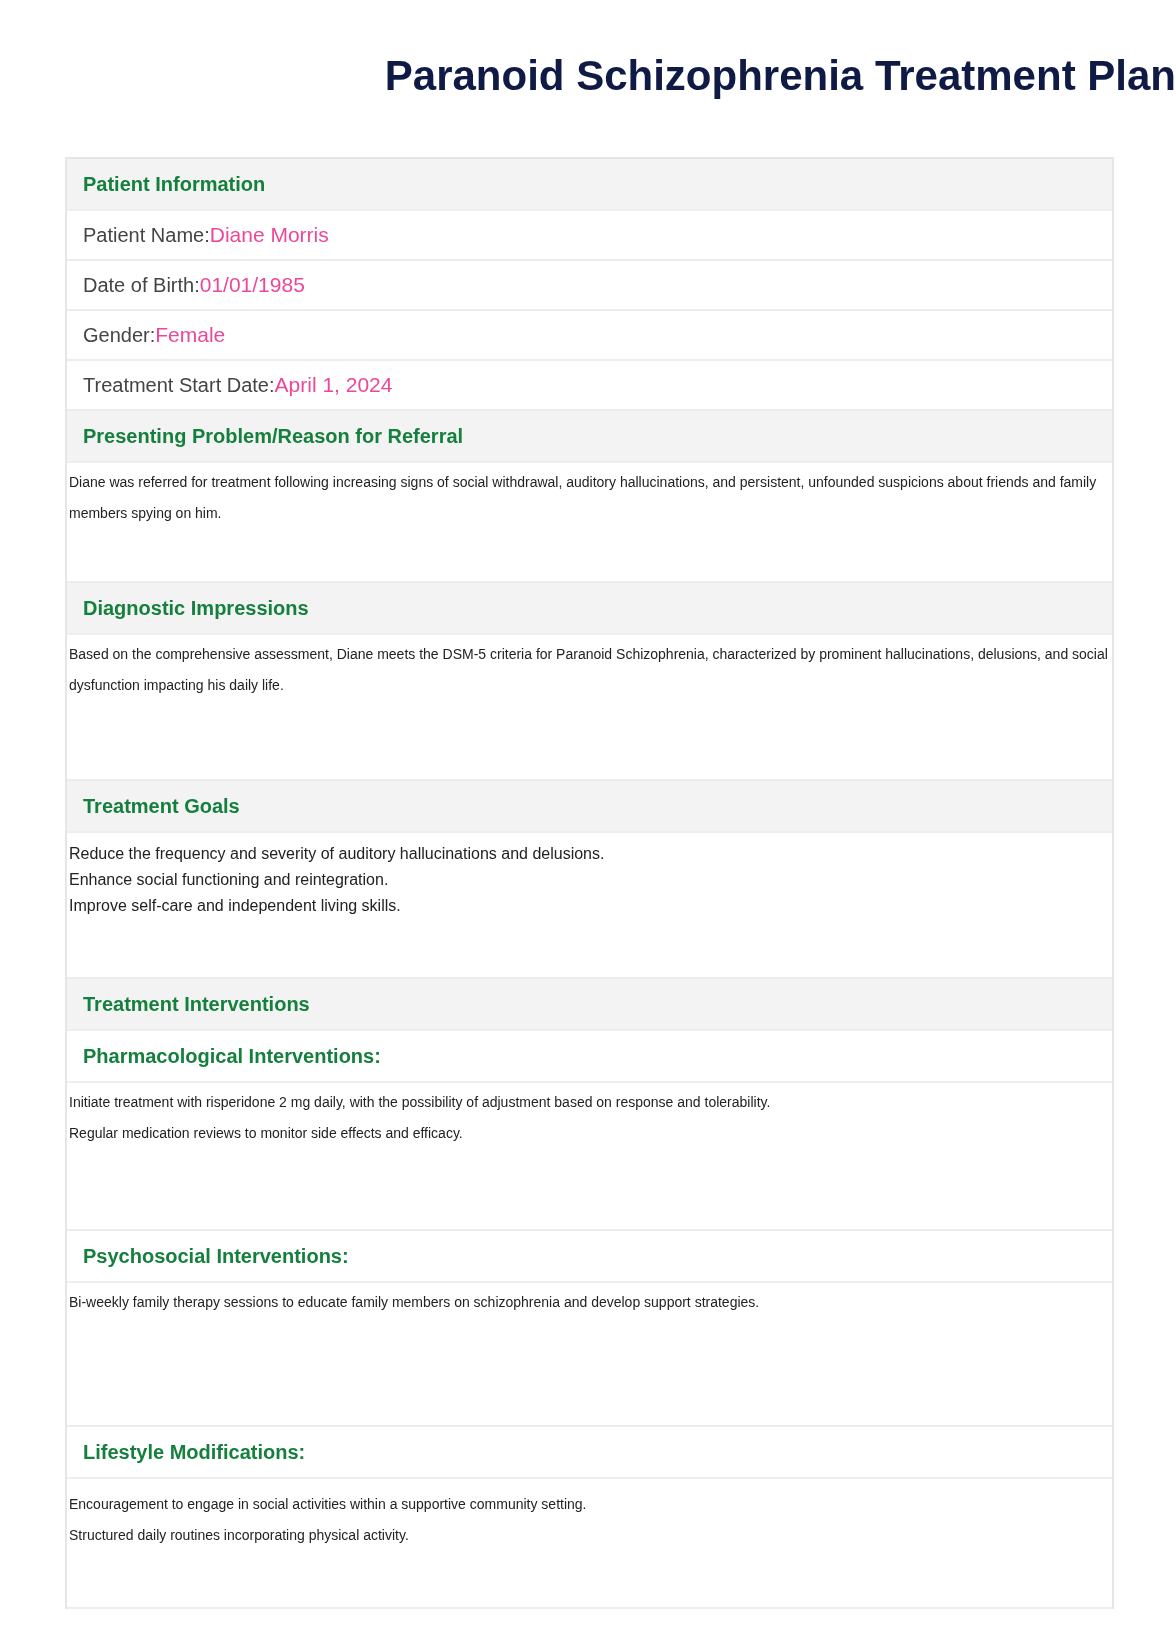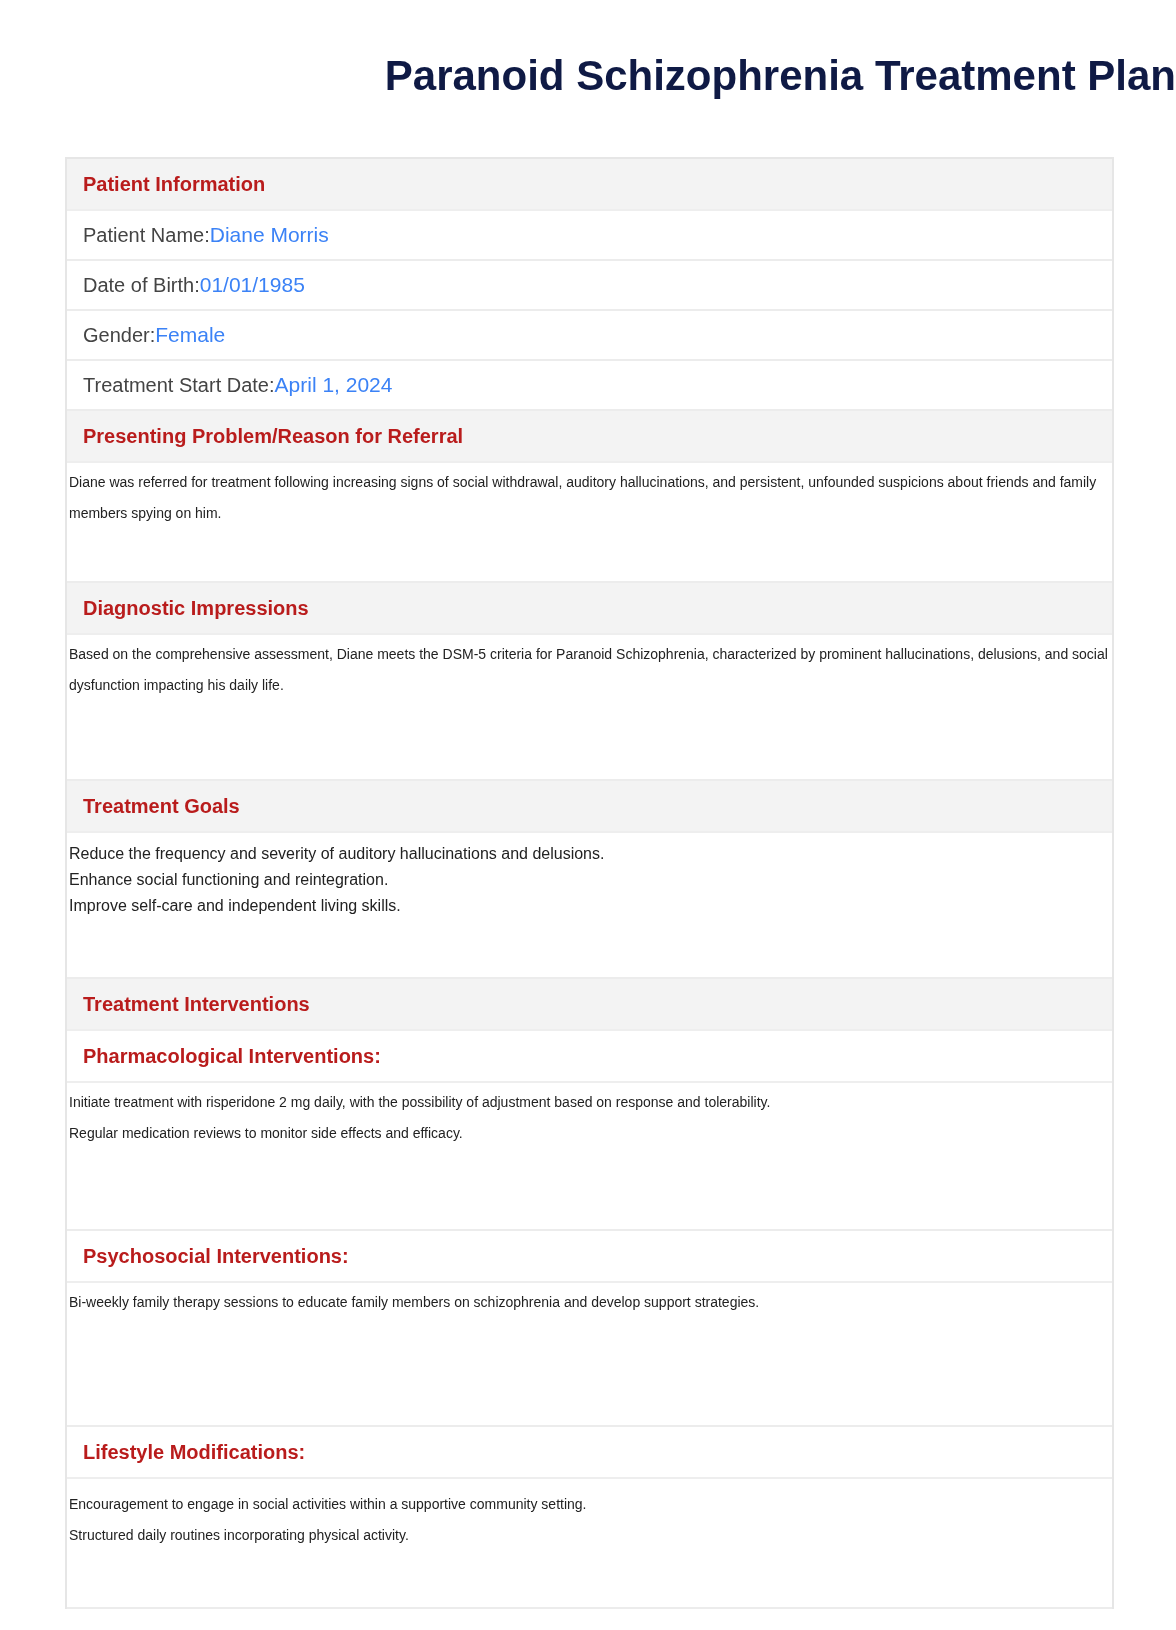--- a/index.html
+++ b/index.html
@@ -1,22 +1,22 @@
 <!DOCTYPE html>
 <html><head>
 <meta charset="utf-8">
 <style>
   html,body{margin:0;padding:0;background:#fff;}
   body{width:1176px;height:1630px;font-family:"Liberation Sans",sans-serif;color:#222;position:relative;}
   .title{position:absolute;top:52px;left:0;width:1176px;text-align:right;font-size:42px;font-weight:bold;color:#0f1a45;}
   .table{position:absolute;left:65px;top:157px;width:1045px;border:2px solid #e6e6e6;border-bottom:none;}
-  .hdr{background:#f3f3f3;height:50px;line-height:50px;padding-left:16px;font-weight:bold;font-size:20px;color:#b91c1c;border-bottom:2px solid #eee;}
+  .hdr{background:#f3f3f3;height:50px;line-height:50px;padding-left:16px;font-weight:bold;font-size:20px;color:#15803d;border-bottom:2px solid #eee;}
   .row{height:48px;line-height:48px;padding-left:16px;font-size:21px;border-bottom:2px solid #ececec;background:#fff;}
   .row .lbl{color:#444;font-size:20px;}
-  .row .val{color:#3b82f6;margin-top:48px;}
+  .row .val{color:#ec4899;margin-top:48px;}
   .body{padding:4px 2px 0 2px;font-size:14px;line-height:31px;border-bottom:2px solid #ececec;background:#fff;}
   .body.small{font-size:16px;line-height:26px;padding-top:8px;}
   .body p{margin:0;}
 </style>
 </head>
 <body>
 
 <div class="title">Paranoid Schizophrenia Treatment Plan</div>
 
 <div class="table">

